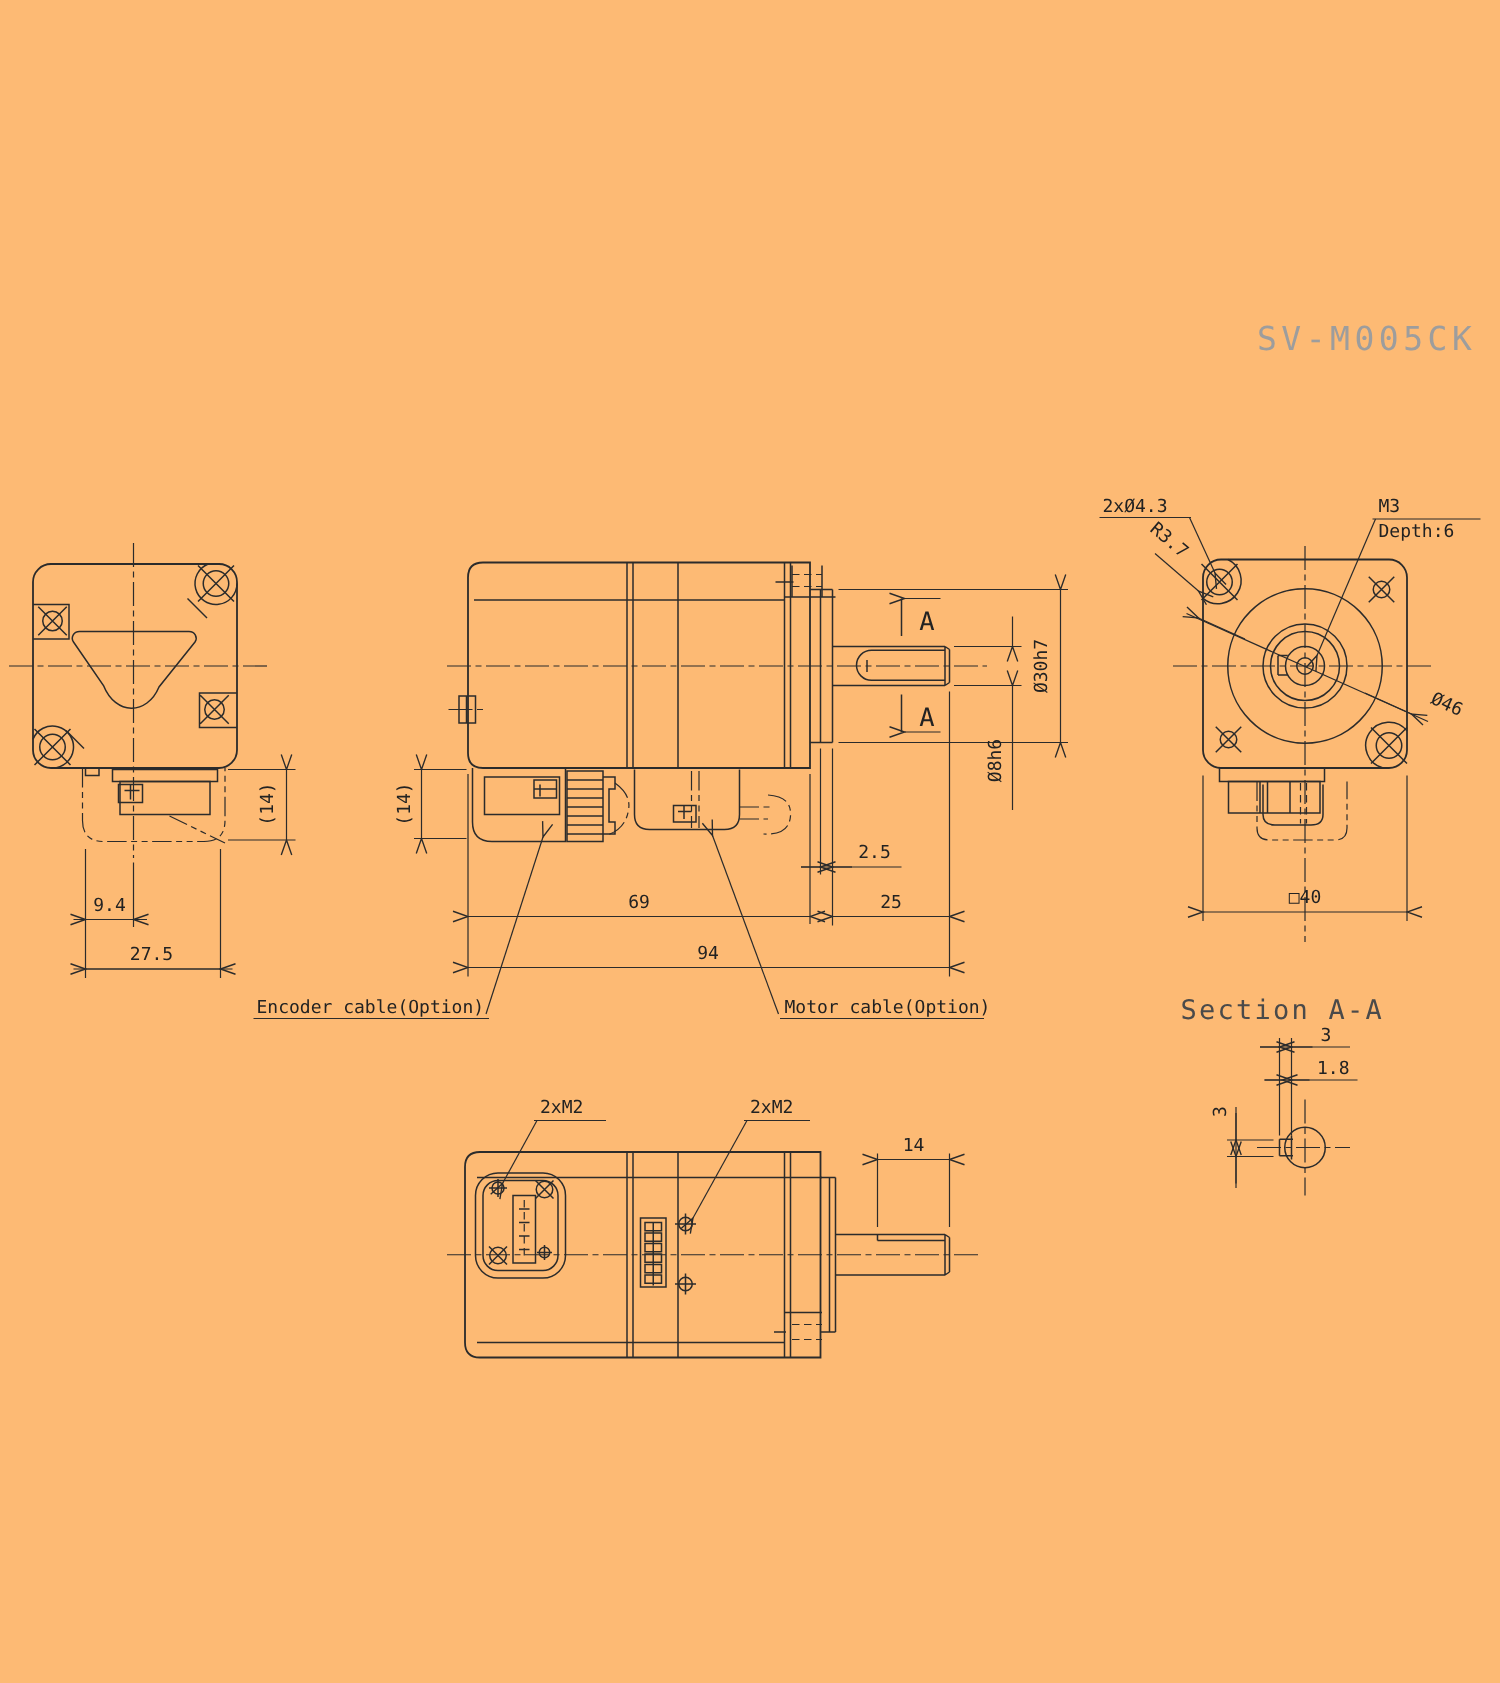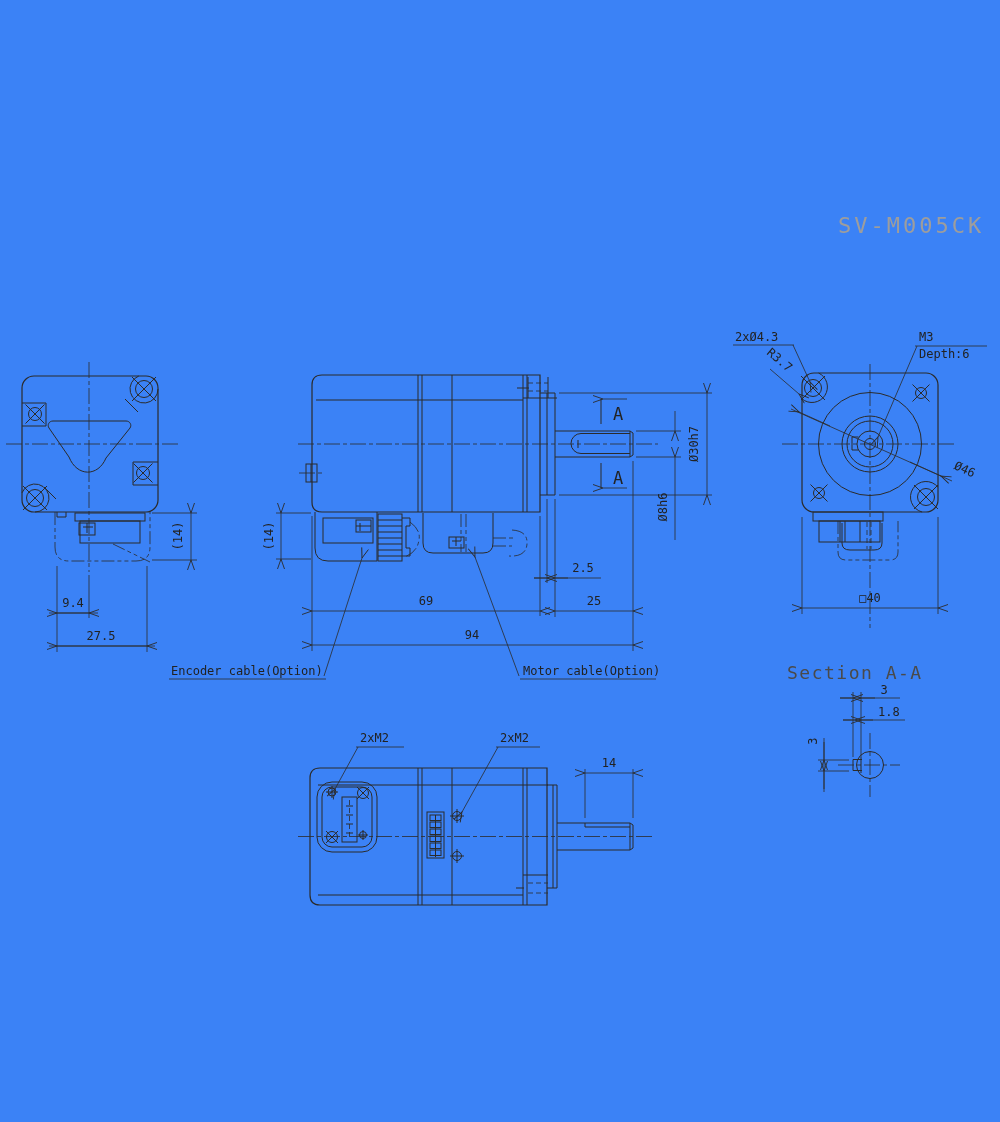--- a/index.html
+++ b/index.html
@@ -1,16 +1,16 @@
 <!DOCTYPE html>
 <html><head>
 <meta charset="utf-8">
 <style>
   html,body{margin:0;padding:0;background:#ffffff;}
-  #stage{position:relative;width:1000px;height:1122px;background:#3b82f6;overflow:hidden;
+  #stage{position:relative;width:1000px;height:1122px;background:#fdba74;overflow:hidden;
          font-family:"DejaVu Sans Mono", monospace;}
   svg{position:absolute;left:0;top:0;}
   .ln{stroke:#2b2b2b;stroke-width:1;fill:none;}
   .ln2{stroke:#2b2b2b;stroke-width:1.2;fill:none;}
   .cl{stroke:#2b2b2b;stroke-width:0.8;fill:none;stroke-dasharray:16 3 4 3;}
   .hid{stroke:#2b2b2b;stroke-width:0.8;fill:none;stroke-dasharray:5 3;}
   .ph{stroke:#2b2b2b;stroke-width:0.8;fill:none;stroke-dasharray:13 3 4 3 4 3;}
   .dim{stroke:#2b2b2b;stroke-width:0.8;fill:none;}
   .dm{stroke:#2b2b2b;stroke-width:0.8;fill:none;marker-start:url(#arS);marker-end:url(#arE);}
   .de{stroke:#2b2b2b;stroke-width:0.8;fill:none;marker-end:url(#arE);}

